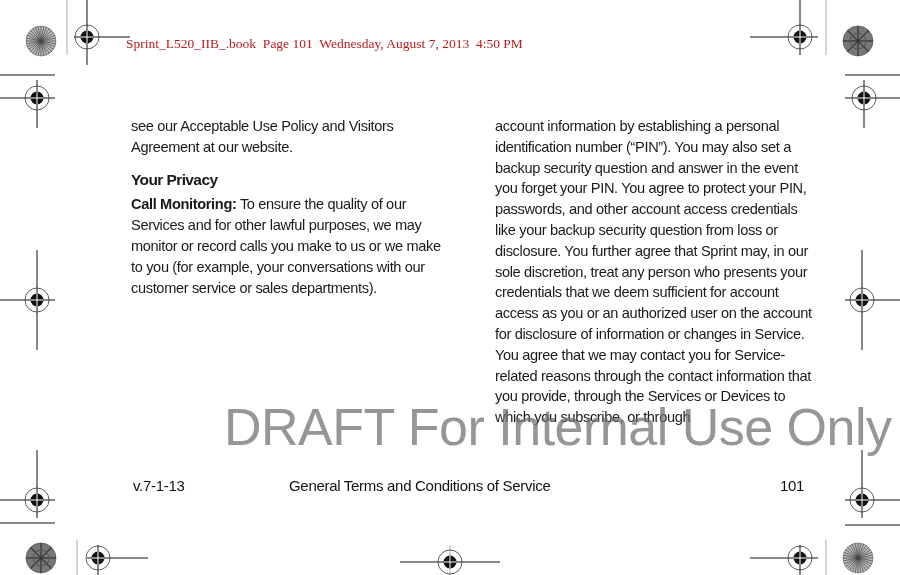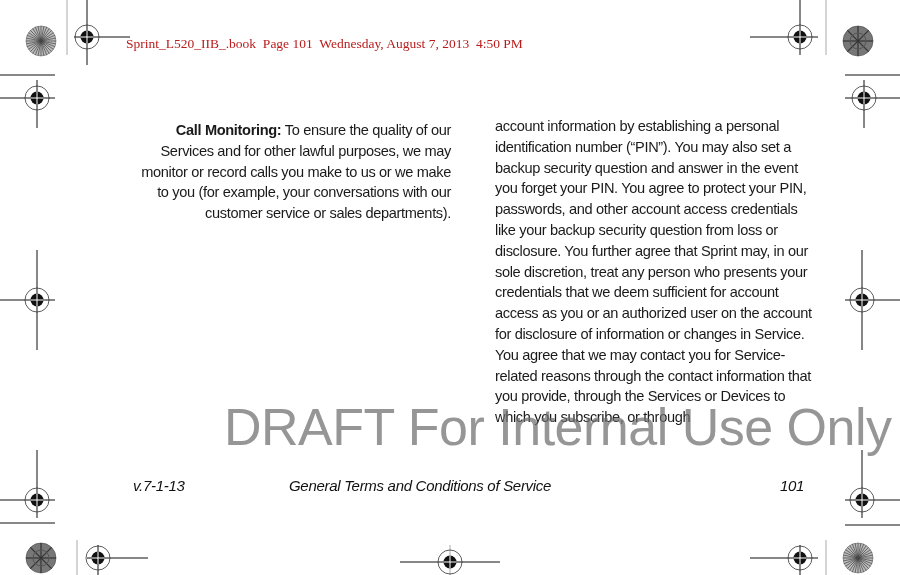--- a/index.html
+++ b/index.html
@@ -3,36 +3,38 @@
 <meta charset="utf-8">
 <style>
   html, body { margin: 0; padding: 0; background: #ffffff; }
   body { width: 900px; height: 575px; position: relative; overflow: hidden; font-family: "Liberation Sans", sans-serif; color: #1a1a1a; }
   .slug { position: absolute; left: 126px; top: 36px; font-family: "Liberation Serif", serif; font-size: 13.5px; color: #b91c1c; white-space: pre; }
   .col { position: absolute; top: 116px; width: 320px; font-size: 14.6px; line-height: 20.8px; letter-spacing: -0.35px; }
   .col p { margin: 0; }
   .col-left { left: 131px; }
   .col-right { left: 467px; width: 322px; margin-left: 28px; }
   .heading { font-weight: bold; font-size: 15.5px; margin: 12px 0 1px 0 !important; letter-spacing: -0.6px; }
-  .gap { margin-top: 4px !important; text-align: right; }
+  .gap { margin-top: 4px !important; }
   .term { font-weight: bold; }
   .link { text-decoration: underline; }
-  .footer { position: absolute; top: 477px; font-style: italic; font-size: 15px; color: #111; letter-spacing: -0.3px; }
+  .footer { position: absolute; top: 477px; font-size: 15px; color: #111; letter-spacing: -0.3px; }
   .footer-left { left: 133px; }
   .footer-center { left: 289px; }
   .footer-right { left: 752px; margin-left: 28px; }
   .watermark { position: absolute; left: 224px; top: 397px; font-size: 52px; color: rgba(110,110,110,0.72); letter-spacing: -0.5px; white-space: nowrap; text-align: center; }
   .mark { position: absolute; }
 </style>
 </head>
 <body>
 
 <div class="slug">Sprint_L520_IIB_.book  Page 101  Wednesday, August 7, 2013  4:50 PM</div>
 
 <div class="col col-left">
+  <p>see our Acceptable Use Policy and Visitors Agreement at our website.</p>
+  <p class="heading">Your Privacy</p>
   <p class="gap"><span class="term">Call Monitoring:</span><span> To ensure the quality of our Services and for other lawful purposes, we may monitor or record calls you make to us or we make to you (for example, your conversations with our customer service or sales departments).</span></p>
 </div>
 
 <div class="col col-right">
   <p>account information by establishing a personal identification number (“PIN”). You may also set a backup security question and answer in the event you forget your PIN. You agree to protect your PIN, passwords, and other account access credentials like your backup security question from loss or disclosure. You further agree that Sprint may, in our sole discretion, treat any person who presents your credentials that we deem sufficient for account access as you or an authorized user on the account for disclosure of information or changes in Service. You agree that we may contact you for Service-related reasons through the contact information that you provide, through the Services or Devices to which you subscribe, or through</p>
 </div>
 
 <div class="watermark">DRAFT For Internal Use Only</div>
 
 <div class="footer footer-left">v.7-1-13</div>

